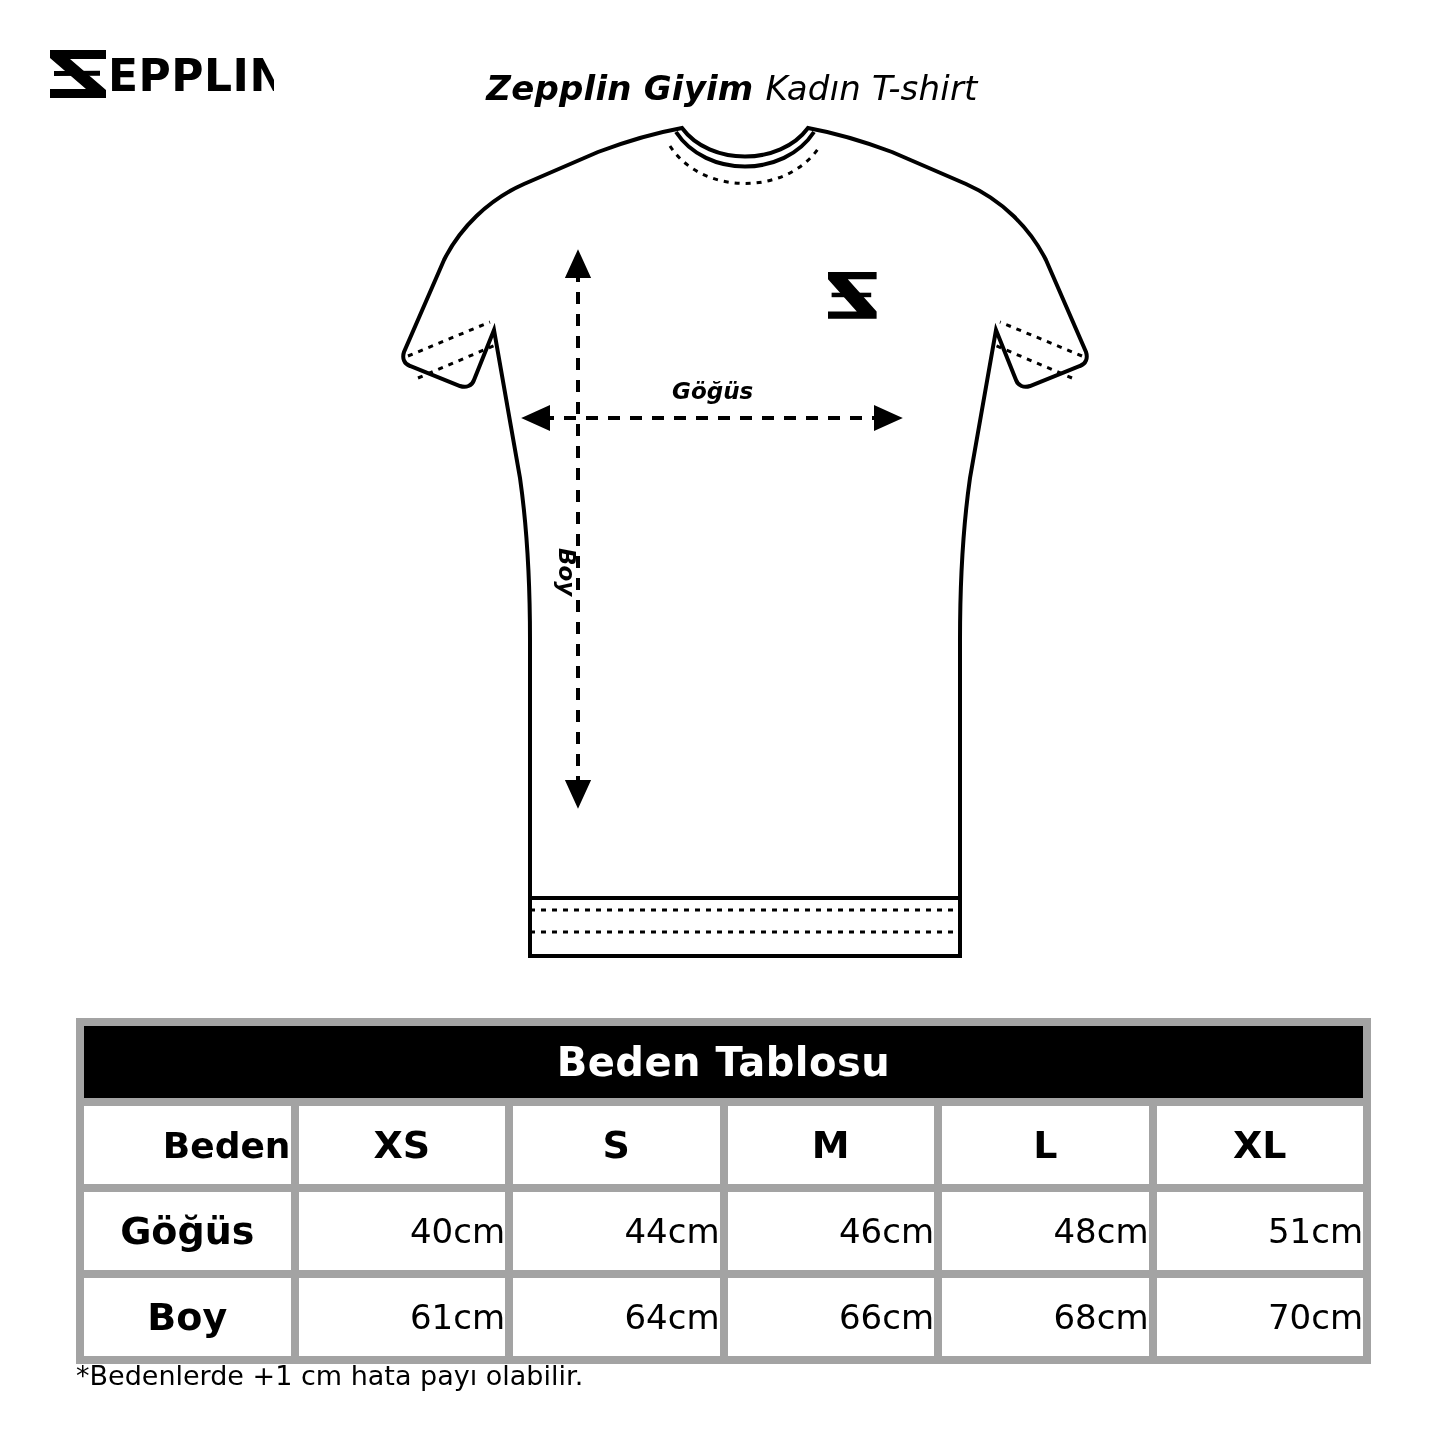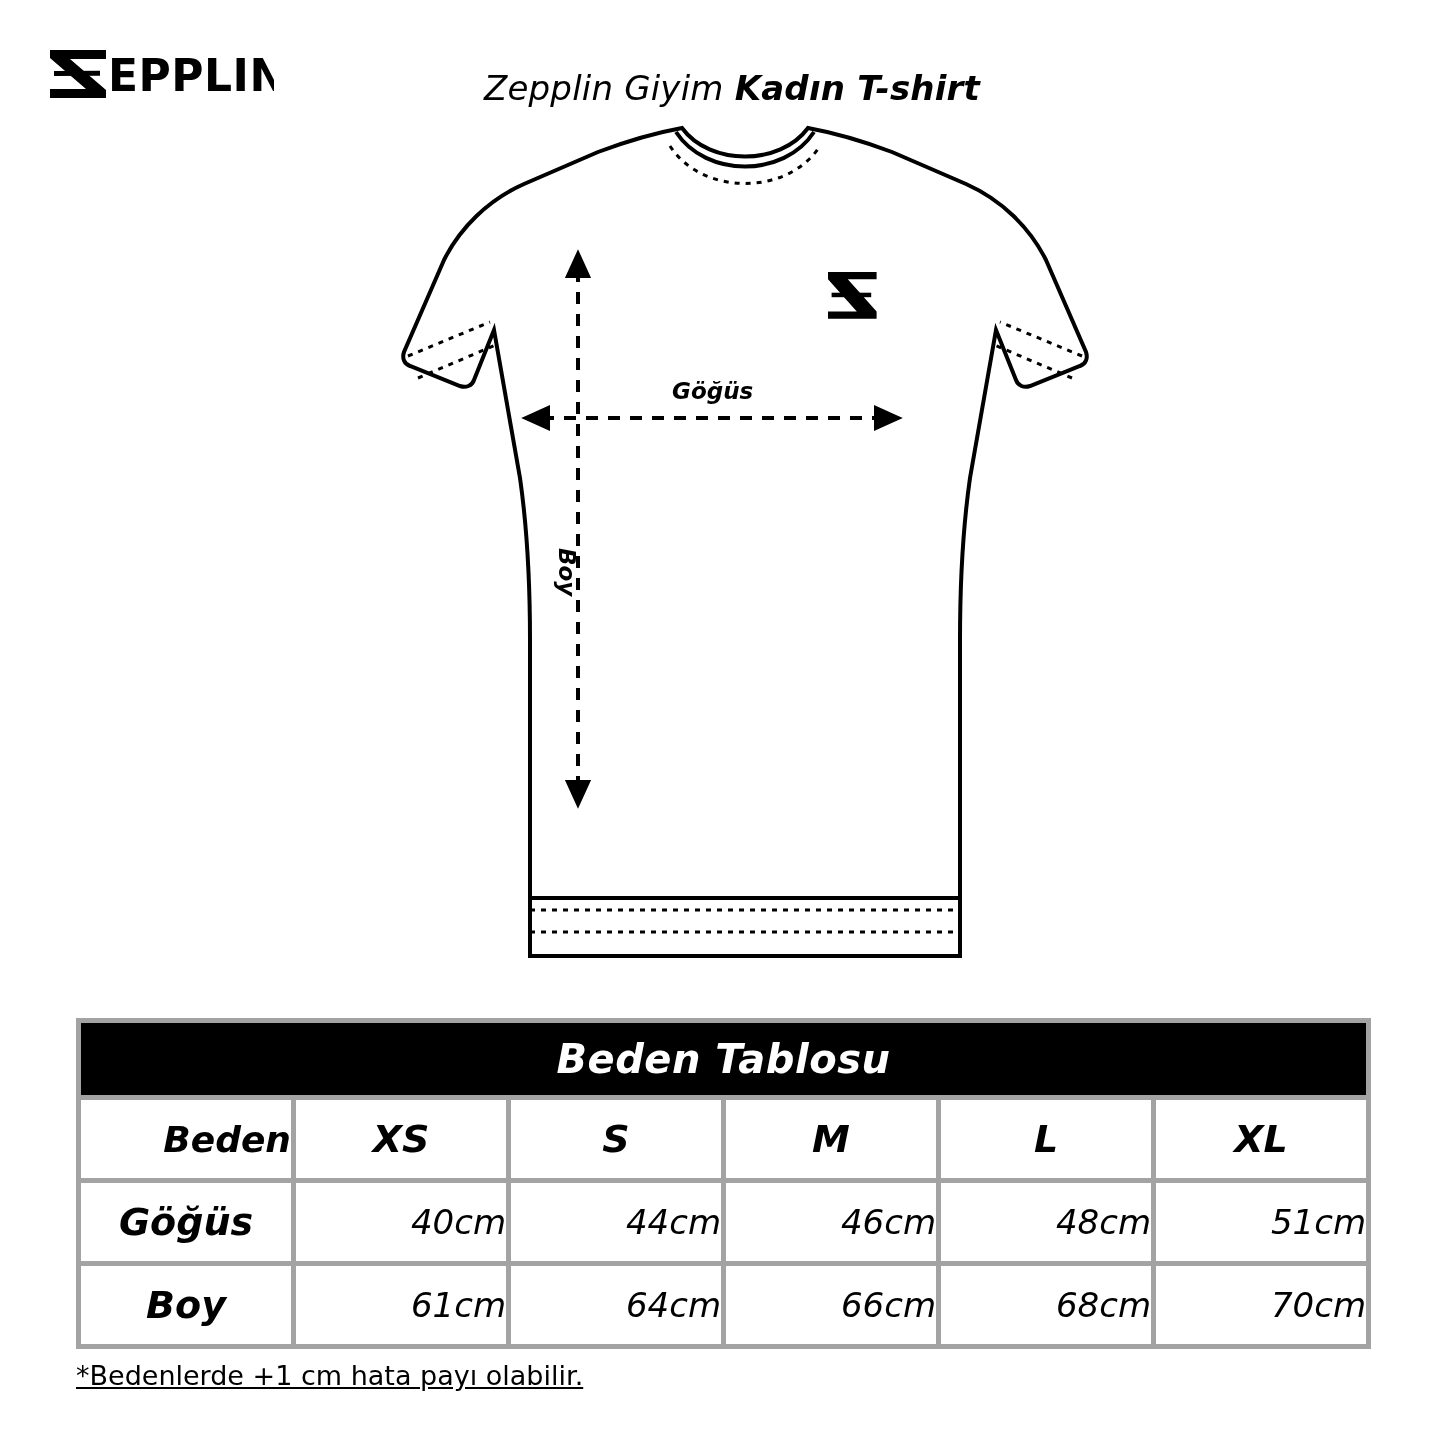--- a/index.html
+++ b/index.html
@@ -37,22 +37,22 @@
     position: absolute;
     left: 400px;
     top: 68px;
     width: 660px;
     text-align: center;
     font-size: 34px;
     font-style: italic;
     letter-spacing: 0.2px;
     white-space: nowrap;
   }
-  .header-title .light { font-weight: normal; }
-  .header-title .bold { font-weight: bold; }
+  .header-title .light { font-weight: bold; }
+  .header-title .bold { font-weight: normal; }
 
   
   .illustration {
     position: absolute;
     left: 330px;
     top: 120px;
     width: 790px;
     height: 880px;
   }
   .illustration svg { display: block; }
@@ -82,23 +82,22 @@
     left: 76px;
     top: 1018px;
     width: 1295px;
   }
   table.size-table {
     border-collapse: collapse;
     width: 1295px;
     table-layout: fixed;
   }
   table.size-table td, table.size-table th {
-    border: 5px solid #a3a3a3;
+    border: 8px solid #a3a3a3;
     padding: 0;
-    font-style: italic;
   }
   .title-cell {
     background: #000000;
     color: #ffffff;
     text-align: center;
     font-size: 40px;
     font-weight: bold;
     height: 72px;
     letter-spacing: 0.5px;
   }
@@ -123,21 +122,20 @@
   .rowlabel {
     font-size: 38px;
     font-weight: bold;
     text-align: center;
   }
   .note {
     position: absolute;
     left: 76px;
     top: 1360px;
     font-size: 27px;
-    text-decoration: underline;
   }
 </style>
 </head>
 <body>
 
 <div class="header">
 
   <div class="brand-logo">
     <svg width="230" height="56" viewBox="0 0 230 56" xmlns="http://www.w3.org/2000/svg">
 

